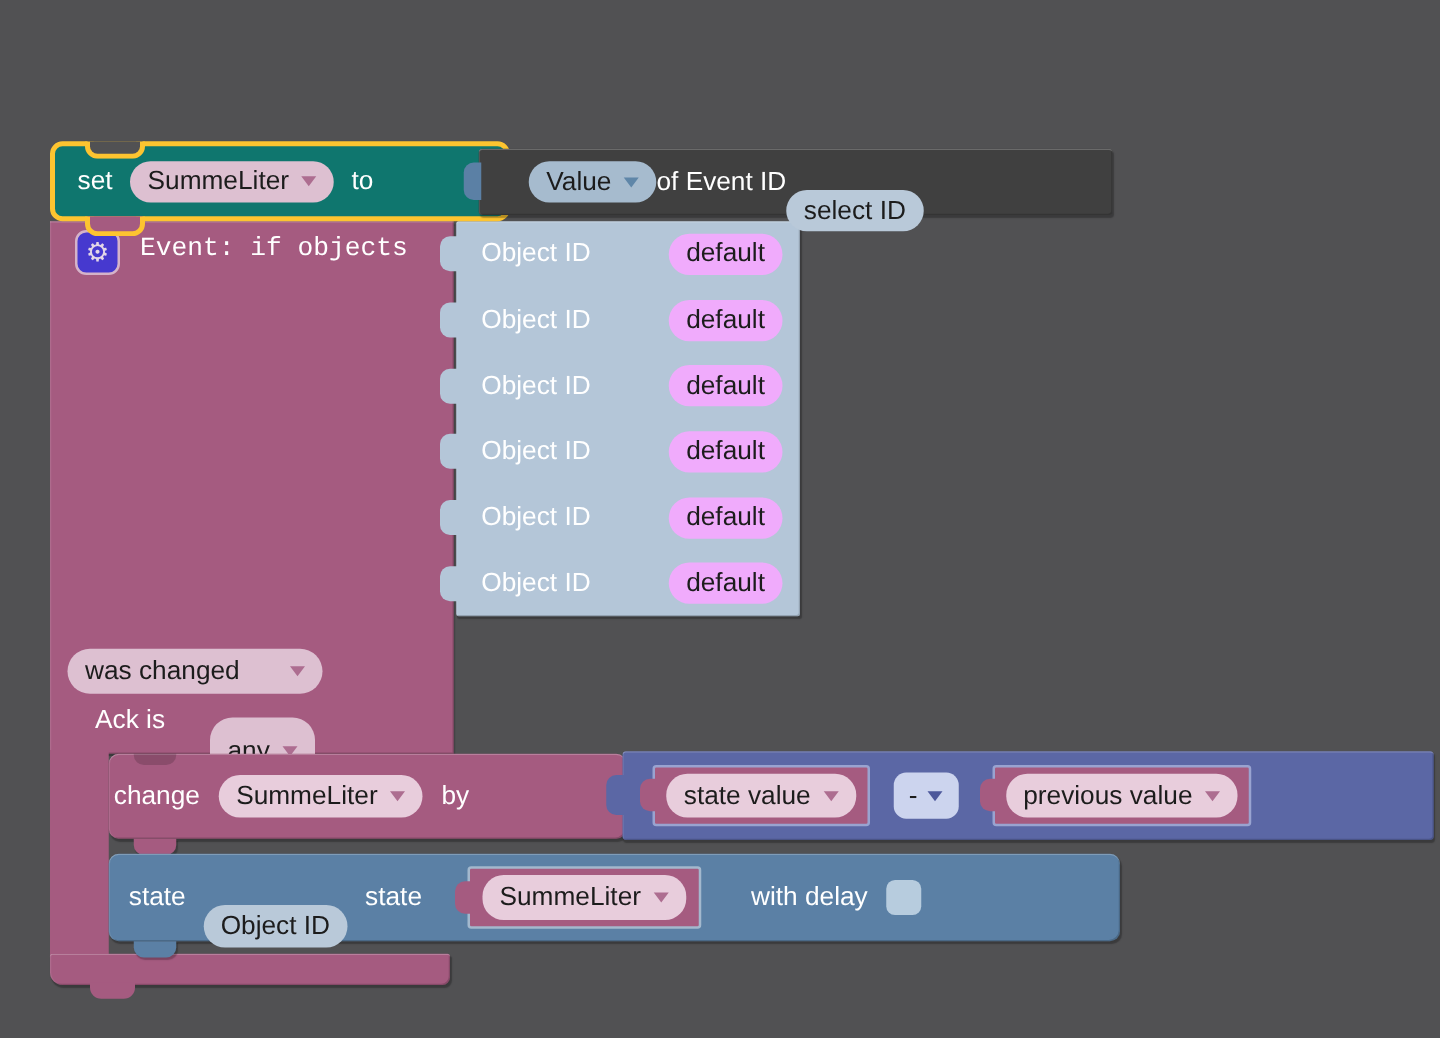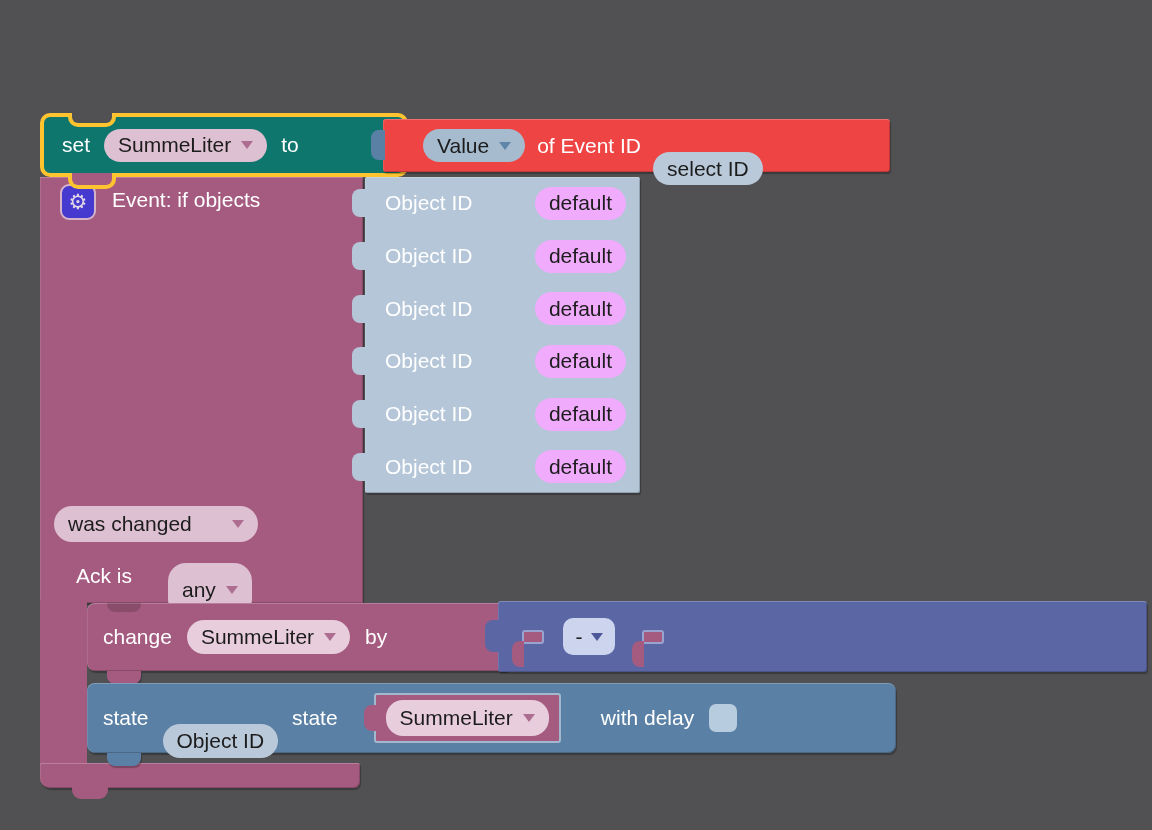--- a/index.html
+++ b/index.html
@@ -59,61 +59,61 @@
   }
   #set-block .right-socket{
     position:absolute;right:-16px;top:7px;width:16px;height:34px;
     border:4px solid #fdc430;border-right:none;border-radius:10px 0 0 10px;
     z-index:6;
   }
 
   
   #value-block{
     left:383px;top:119px;width:467px;height:53px;
-    background:#ef4444;border-radius:3px;
-    display:flex;align-items:center;gap:12px;padding-left:40px;
+    background:#404040;border-radius:3px;
+    display:flex;align-items:center;gap:0;padding-left:40px;
     z-index:3;
   }
   .tab-left{position:absolute;border-radius:8px 0 0 8px;}
 
   
   .purple{background:#a55b80;}
   #event-main{left:40px;top:177px;width:323px;height:426px;z-index:1;}
   #event-wall{left:40px;top:600px;width:47px;height:165px;z-index:1;}
   #event-foot{left:40px;top:763px;width:320px;height:25px;border-radius:2px 2px 6px 10px;z-index:1;}
   #event-foot-tab{left:72px;top:786px;width:36px;height:13px;border-radius:0 0 9px 9px;z-index:1;}
 
   #gear-btn{
     left:20px;top:7px;width:32px;height:32px;
     background:#4639cf;border:2px solid #d5b3c9;border-radius:9px;
     display:flex;align-items:center;justify-content:center;
     color:#e3d7e7;font-size:21px;cursor:pointer;
   }
-  #event-title{left:72px;top:11px;}
+  #event-title{left:72px;top:11px;font-family:Liberation Mono, monospace;}
 
   
   #rows-block{
     left:365px;top:177px;width:275px;height:316px;
     background:#b4c6d8;border-radius:2px;
     display:flex;flex-direction:column;z-index:1;
   }
   .obj-row{flex:1;display:flex;align-items:center;position:relative;padding:0 14px 0 20px;}
   .obj-row .row-tab{left:-13px;top:50%;margin-top:-14px;width:15px;height:28px;background:#b4c6d8;}
   .obj-row .field{margin-left:auto;height:33px;}
 
   
-  #was-changed-field{left:14px;top:329px;height:36px;border-radius:18px;gap:40px;}
+  #was-changed-field{left:14px;top:342px;height:36px;border-radius:18px;gap:40px;}
   #ack-label{left:36px;top:387px;}
-  #any-field{left:128px;top:386px;height:54px;border-radius:18px;}
+  #any-field{left:128px;top:397px;height:54px;border-radius:18px;}
 
   
   #change-block{
     left:87px;top:603px;width:410px;height:68px;
     background:#a55b80;border-radius:8px;
-    display:flex;align-items:center;gap:15px;padding-left:16px;
+    display:flex;align-items:center;gap:15px;padding-left:4px;
     z-index:2;
   }
   #change-block .top-notch{
     position:absolute;left:20px;top:0;width:34px;height:9px;
     background:rgba(0,0,0,0.16);border-radius:0 0 8px 8px;
   }
   #change-block .bottom-tab{
     position:absolute;left:20px;bottom:-13px;width:34px;height:13px;
     background:#a55b80;border-radius:0 0 8px 8px;z-index:4;
     box-shadow:1px 2px 1px rgba(0,0,0,0.25);
@@ -260,27 +260,35 @@
     <span class="dark-text">SummeLiter</span>
     <span class="arr"></span>
   </span>
   <span class="blk-text">by</span>
 </div>
 
 <div id="math-block" class="abs raised">
   <div class="tab-left"></div>
   <div class="operand-block">
     <div class="abs tab-left"></div>
+    <span class="field field-pink-lt">
+      <span class="dark-text">state value</span>
+      <span class="arr"></span>
+    </span>
   </div>
   <span id="op-field" class="field field-lav">
     <span class="dark-text">-</span>
     <span class="arr arr-violet"></span>
   </span>
   <div id="operand-right" class="operand-block">
     <div class="abs tab-left"></div>
+    <span class="field field-pink-lt">
+      <span class="dark-text">previous value</span>
+      <span class="arr"></span>
+    </span>
   </div>
 </div>
 
 <div id="update-block" class="abs raised">
   <div class="bottom-tab"></div>
   <span class="blk-text">state</span>
   <span class="field field-blue-btn ml14" style="height:34px;">
     <span class="dark-text">Object ID</span>
   </span>
   <span class="blk-text ml14">state</span>

